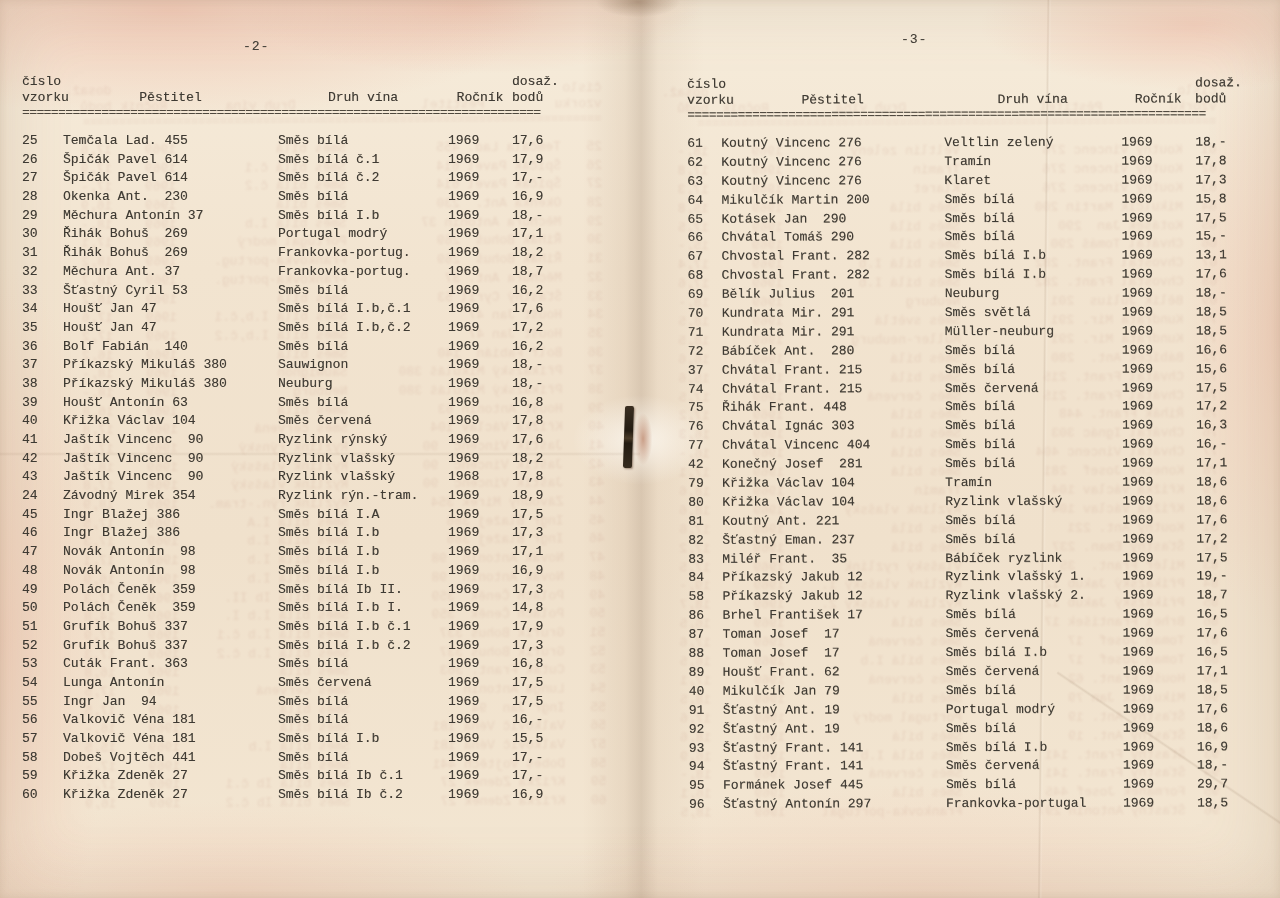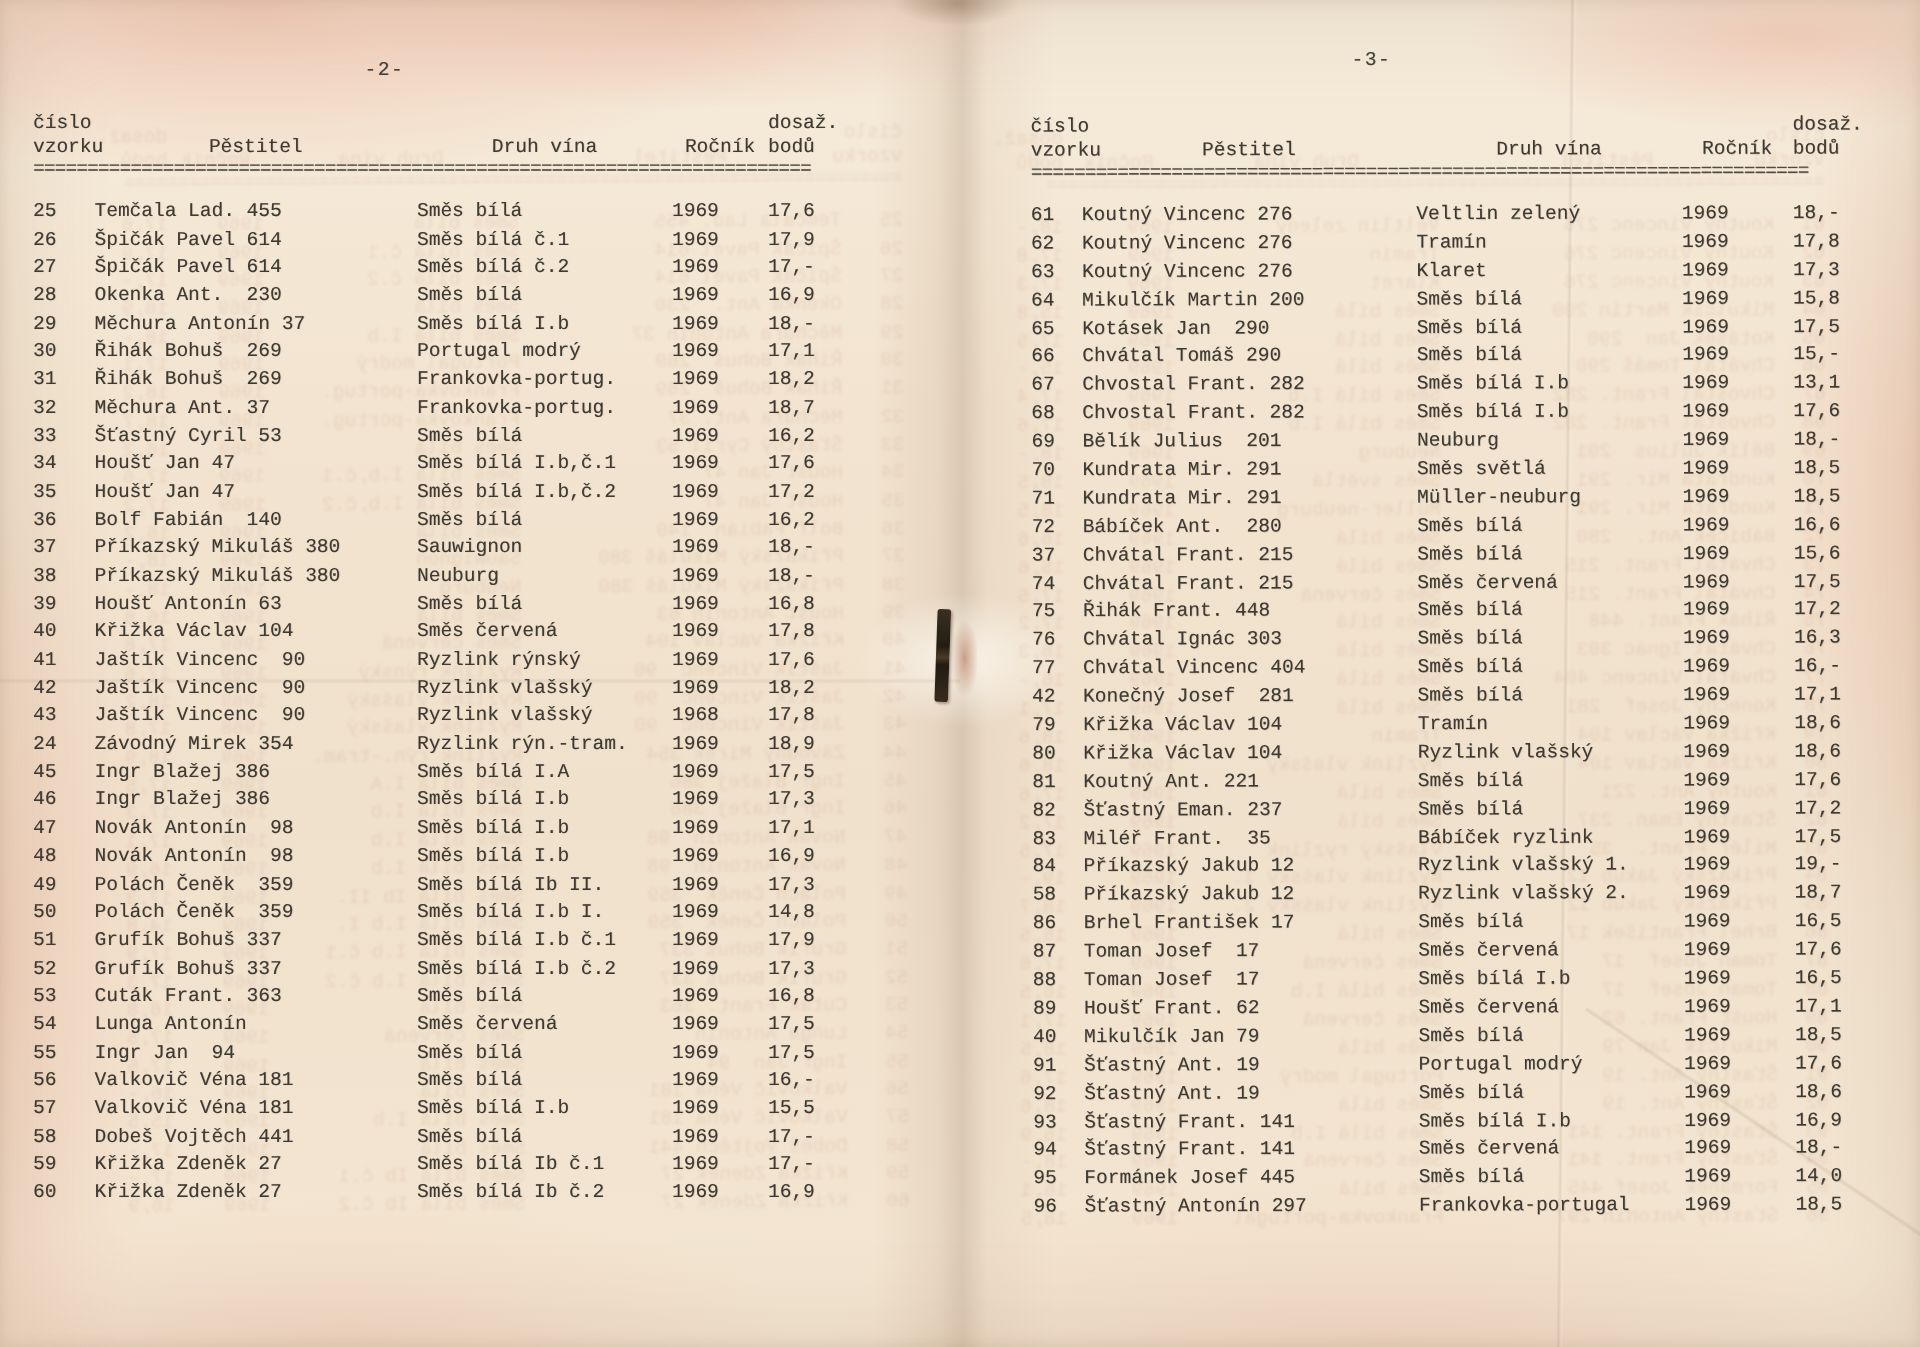--- a/index.html
+++ b/index.html
@@ -1166,21 +1166,21 @@
             <span class="c c1">Šťastný Frant. 141</span>
             <span class="c c2">Směs červená</span>
             <span class="c c3">1969</span>
             <span class="c c4">18,-</span>
           </div>
           <div class="row">
             <span class="c c0">95</span>
             <span class="c c1">Formánek Josef 445</span>
             <span class="c c2">Směs bílá</span>
             <span class="c c3">1969</span>
-            <span class="c c4">14,0</span>
+            <span class="c c4">29,7</span>
           </div>
           <div class="row">
             <span class="c c0">96</span>
             <span class="c c1">Šťastný Antonín 297</span>
             <span class="c c2">Frankovka-portugal</span>
             <span class="c c3">1969</span>
             <span class="c c4">18,5</span>
           </div>
         </div>
     </div>

